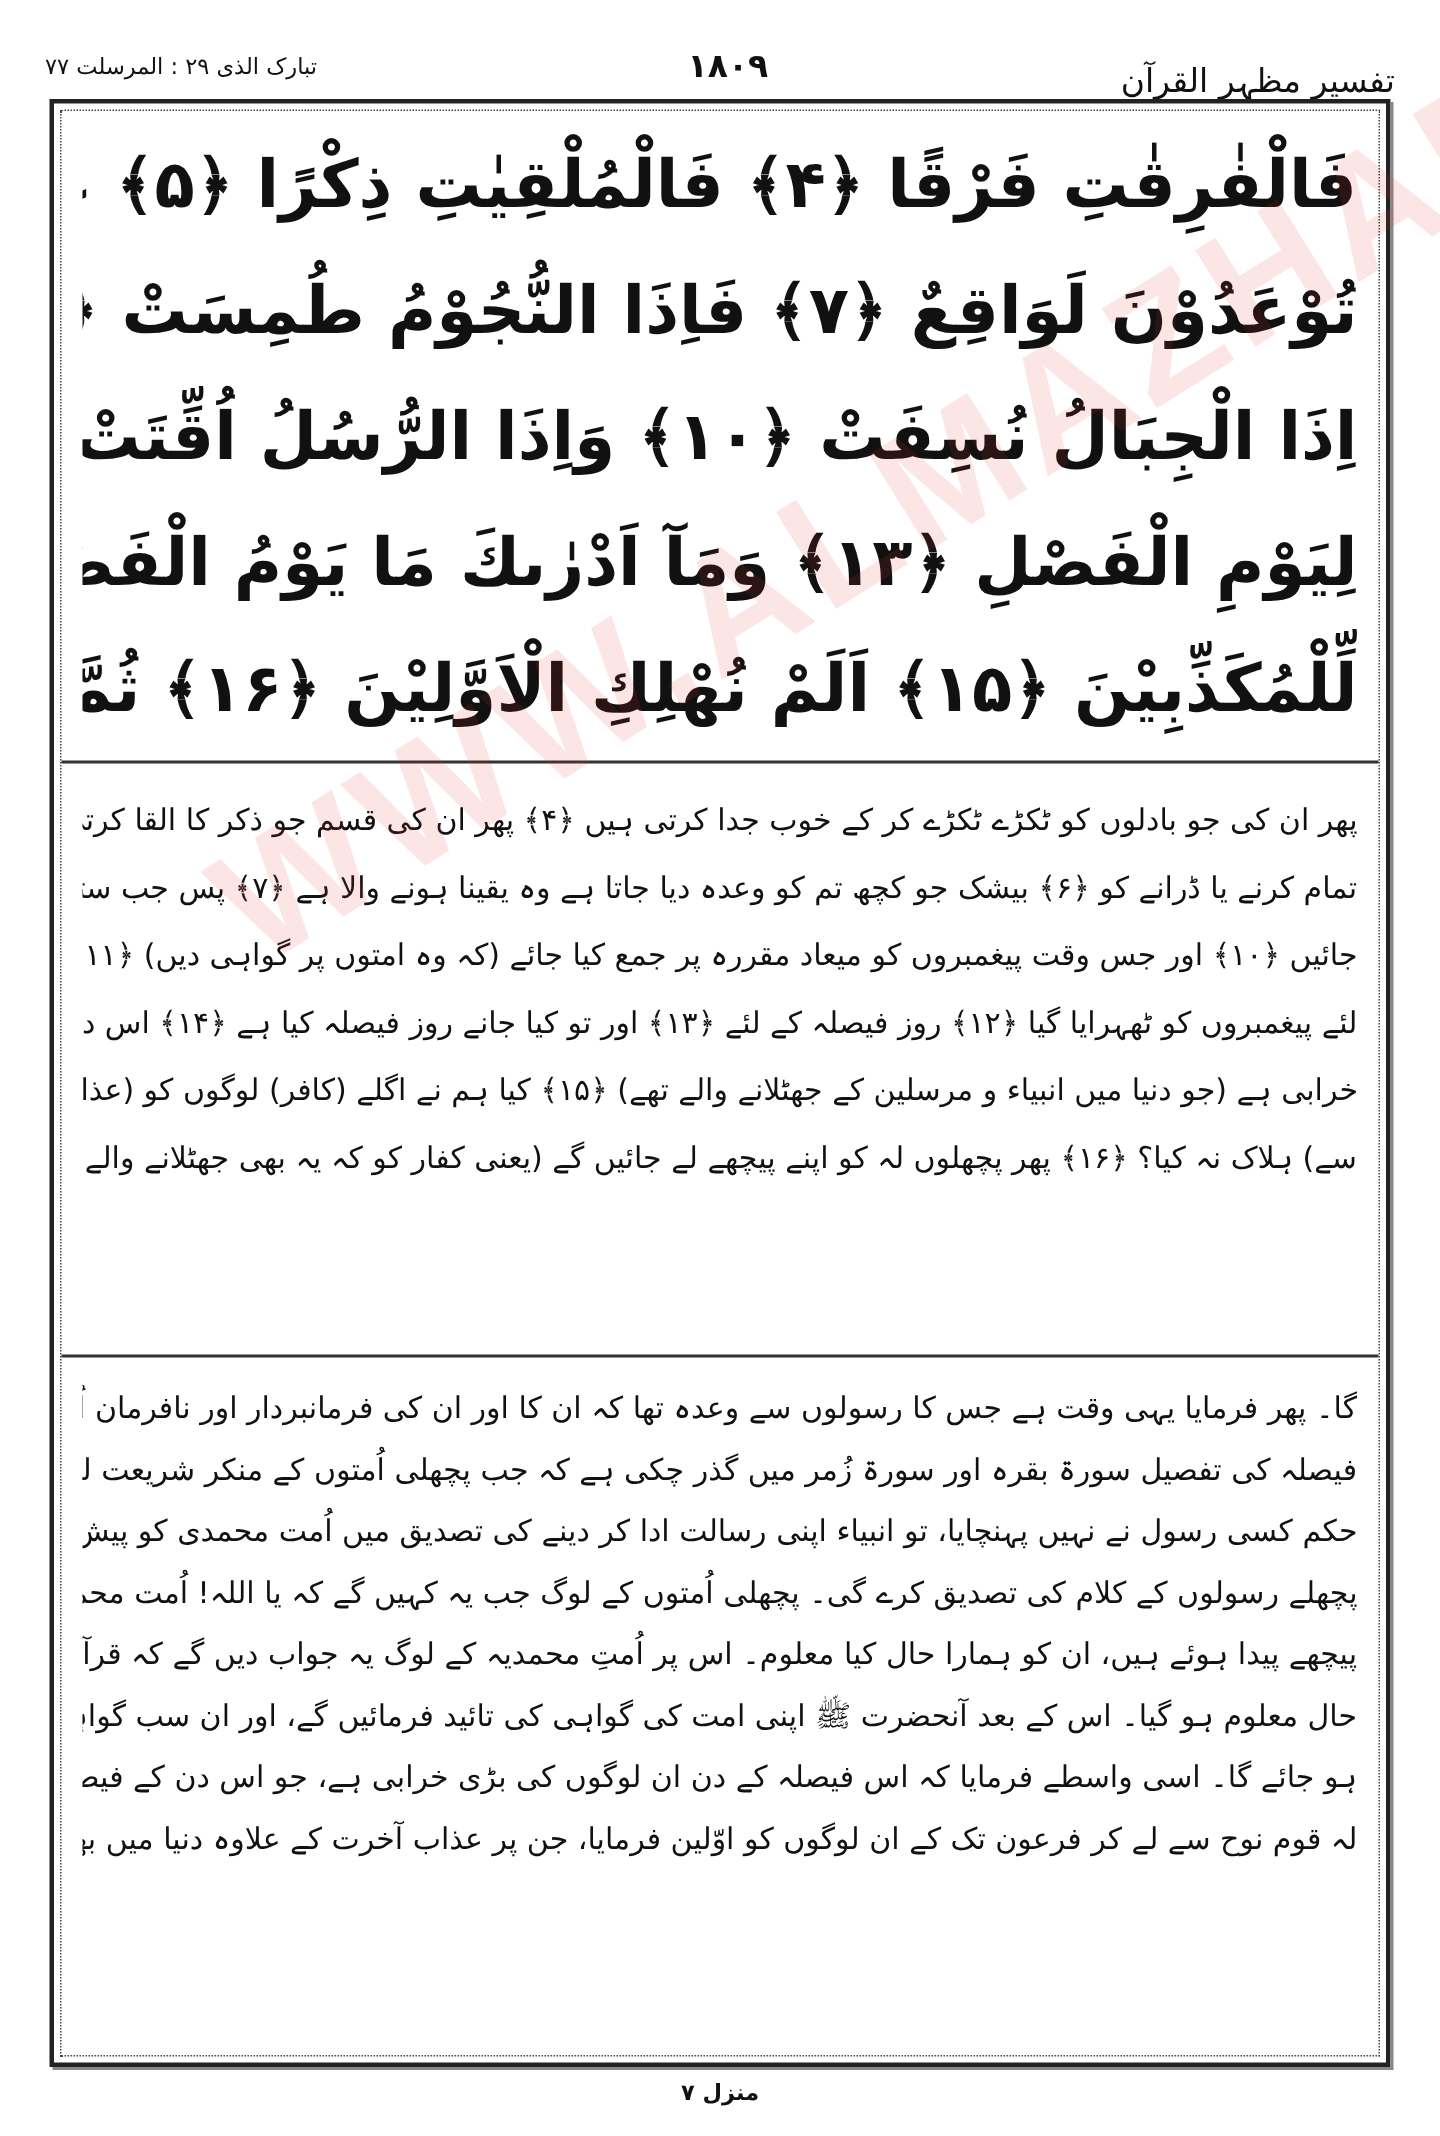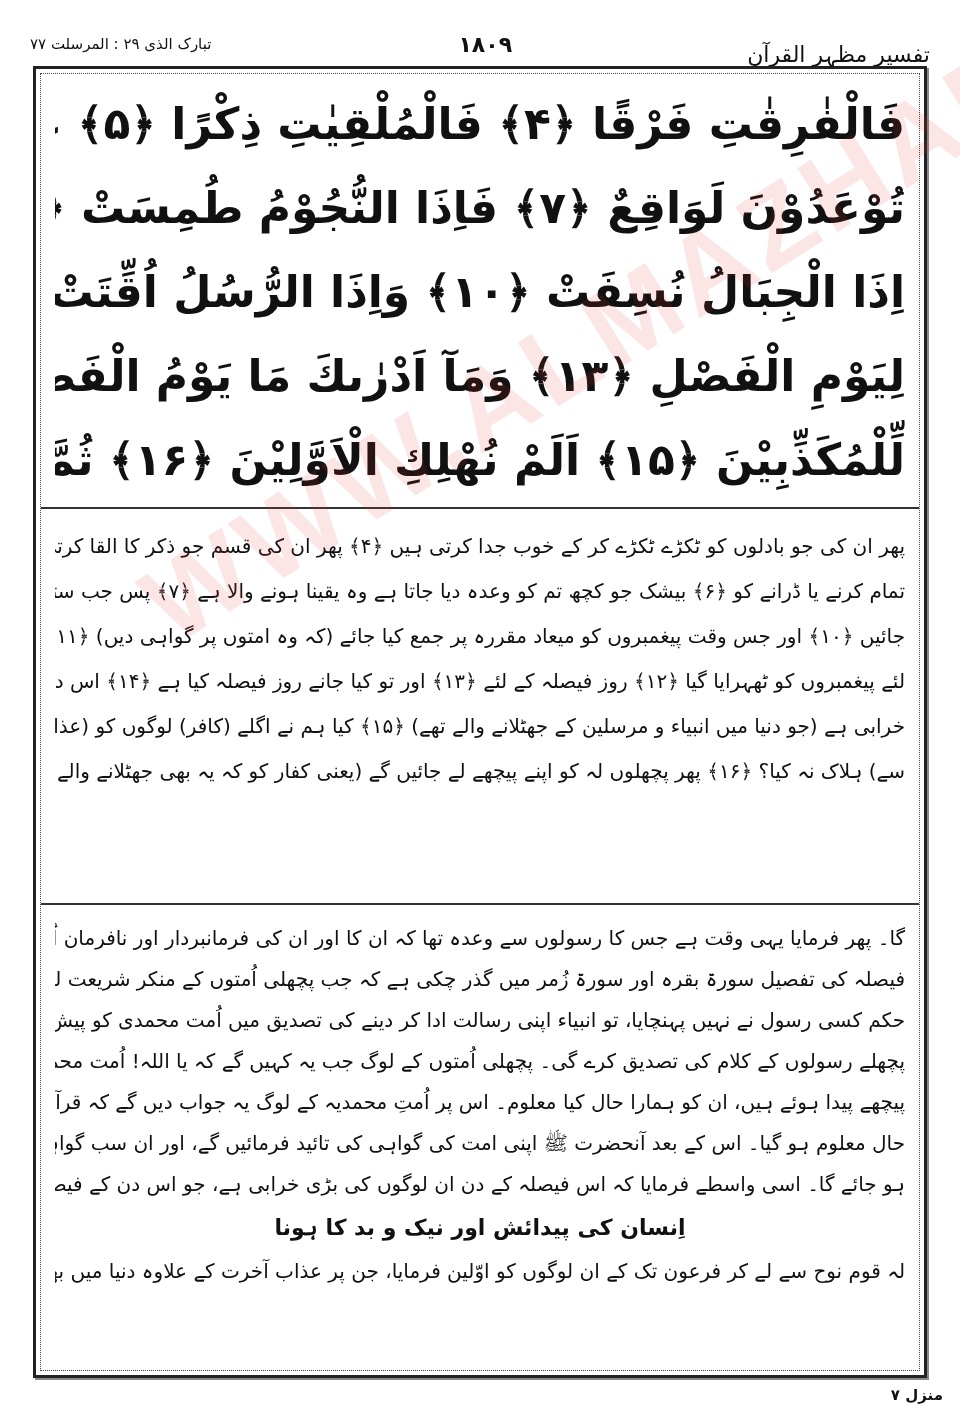--- a/index.html
+++ b/index.html
@@ -113,21 +113,22 @@
       line-height: 46px;
       font-size: 22px;
       font-weight: bold;
       text-align: center;
       text-align-last: center;
     }
     .footer {
       position: absolute;
       top: 1386px;
       left: 0;
-      right: 17px;
+      right: 0;
+      text-align: center;
       font-size: 15px;
       font-weight: bold;
       direction: rtl;
     }
     .watermark {
       position: absolute;
       top: 560px;
       left: 120px;
       font-size: 110px;
       font-weight: bold;
@@ -175,21 +176,20 @@
     <div class="divider" style="top:829px;"></div>
 
     <div class="section commentary">
       <div class="line">گا۔ پھر فرمایا یہی وقت ہے جس کا رسولوں سے وعدہ تھا کہ ان کا اور ان کی فرمانبردار اور نافرمان اُمتوں کا فیصلہ کیا جائے گا۔ اس</div>
       <div class="line">فیصلہ کی تفصیل سورۃ بقرہ اور سورۃ زُمر میں گذر چکی ہے کہ جب پچھلی اُمتوں کے منکر شریعت لوگ یہ کہیں گے کہ یا اللہ! ہم کو تیرا</div>
       <div class="line">حکم کسی رسول نے نہیں پہنچایا، تو انبیاء اپنی رسالت ادا کر دینے کی تصدیق میں اُمت محمدی کو پیش کریں گے، اور اُمت محمدیہ</div>
       <div class="line">پچھلے رسولوں کے کلام کی تصدیق کرے گی۔ پچھلی اُمتوں کے لوگ جب یہ کہیں گے کہ یا اللہ! اُمت محمدیہ کے لوگ تو ہم سے</div>
       <div class="line">پیچھے پیدا ہوئے ہیں، ان کو ہمارا حال کیا معلوم۔ اس پر اُمتِ محمدیہ کے لوگ یہ جواب دیں گے کہ قرآن مجید میں پچھلا سب</div>
       <div class="line">حال معلوم ہو گیا۔ اس کے بعد آنحضرت ﷺ اپنی امت کی گواہی کی تائید فرمائیں گے، اور ان سب گواہیوں پر فیصلہ آخر</div>
       <div class="line last">ہو جائے گا۔ اسی واسطے فرمایا کہ اس فیصلہ کے دن ان لوگوں کی بڑی خرابی ہے، جو اس دن کے فیصلہ سے منکر ہیں۔</div>
-      <div class="subheading">اِنسان کی پیدائش اور نیک و بد کا ہونا</div>
       <div class="line">لہ قوم نوح سے لے کر فرعون تک کے ان لوگوں کو اوّلین فرمایا، جن پر عذاب آخرت کے علاوہ دنیا میں بھی عذاب آیا، جس</div>
     </div>
 
   </div>
 </div>
 
 <div class="footer">منزل ۷</div>
 
 <div class="watermark" style="color: rgb(224, 48, 48);">WWW.ALMAZHAR.COM</div>
 

